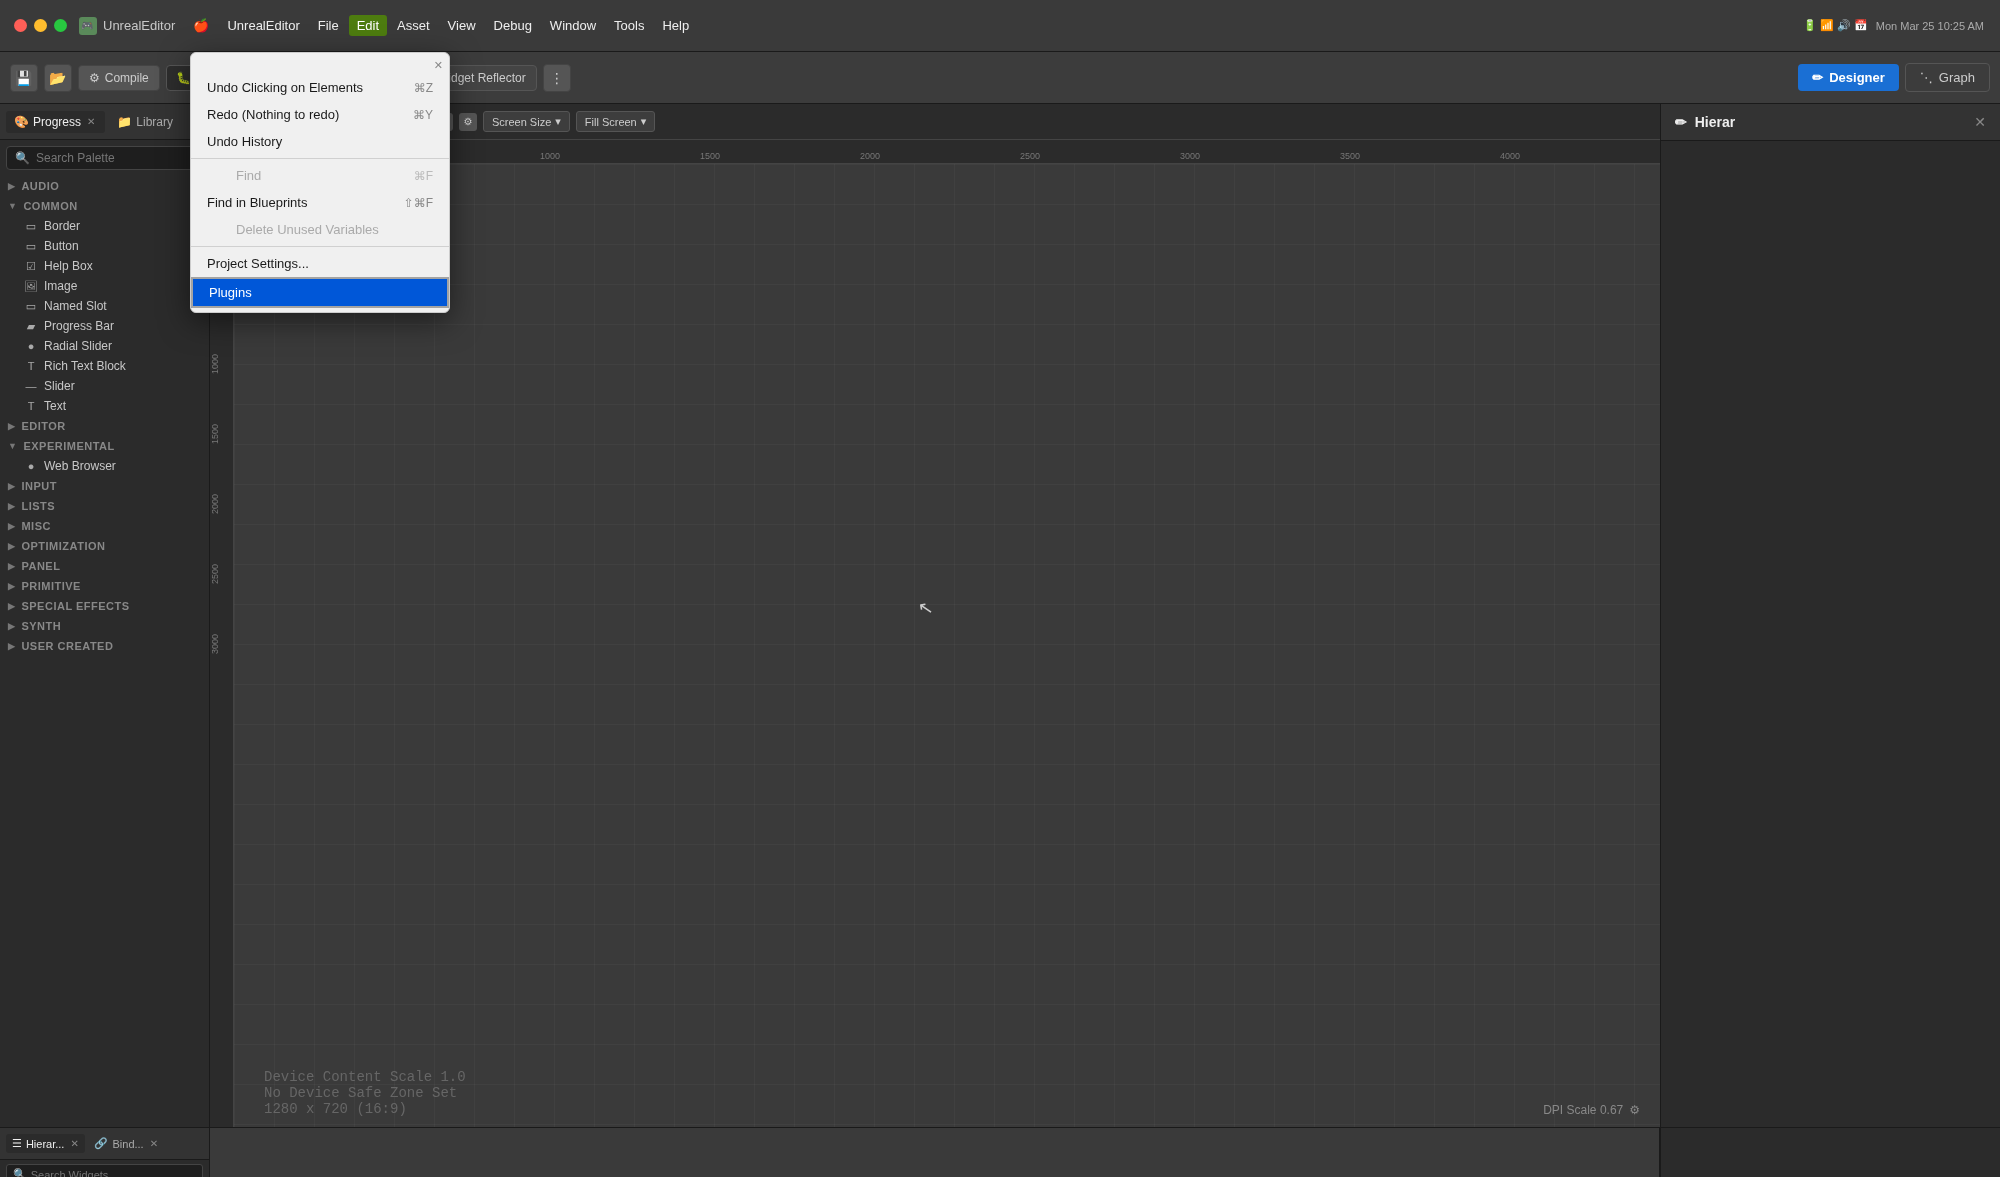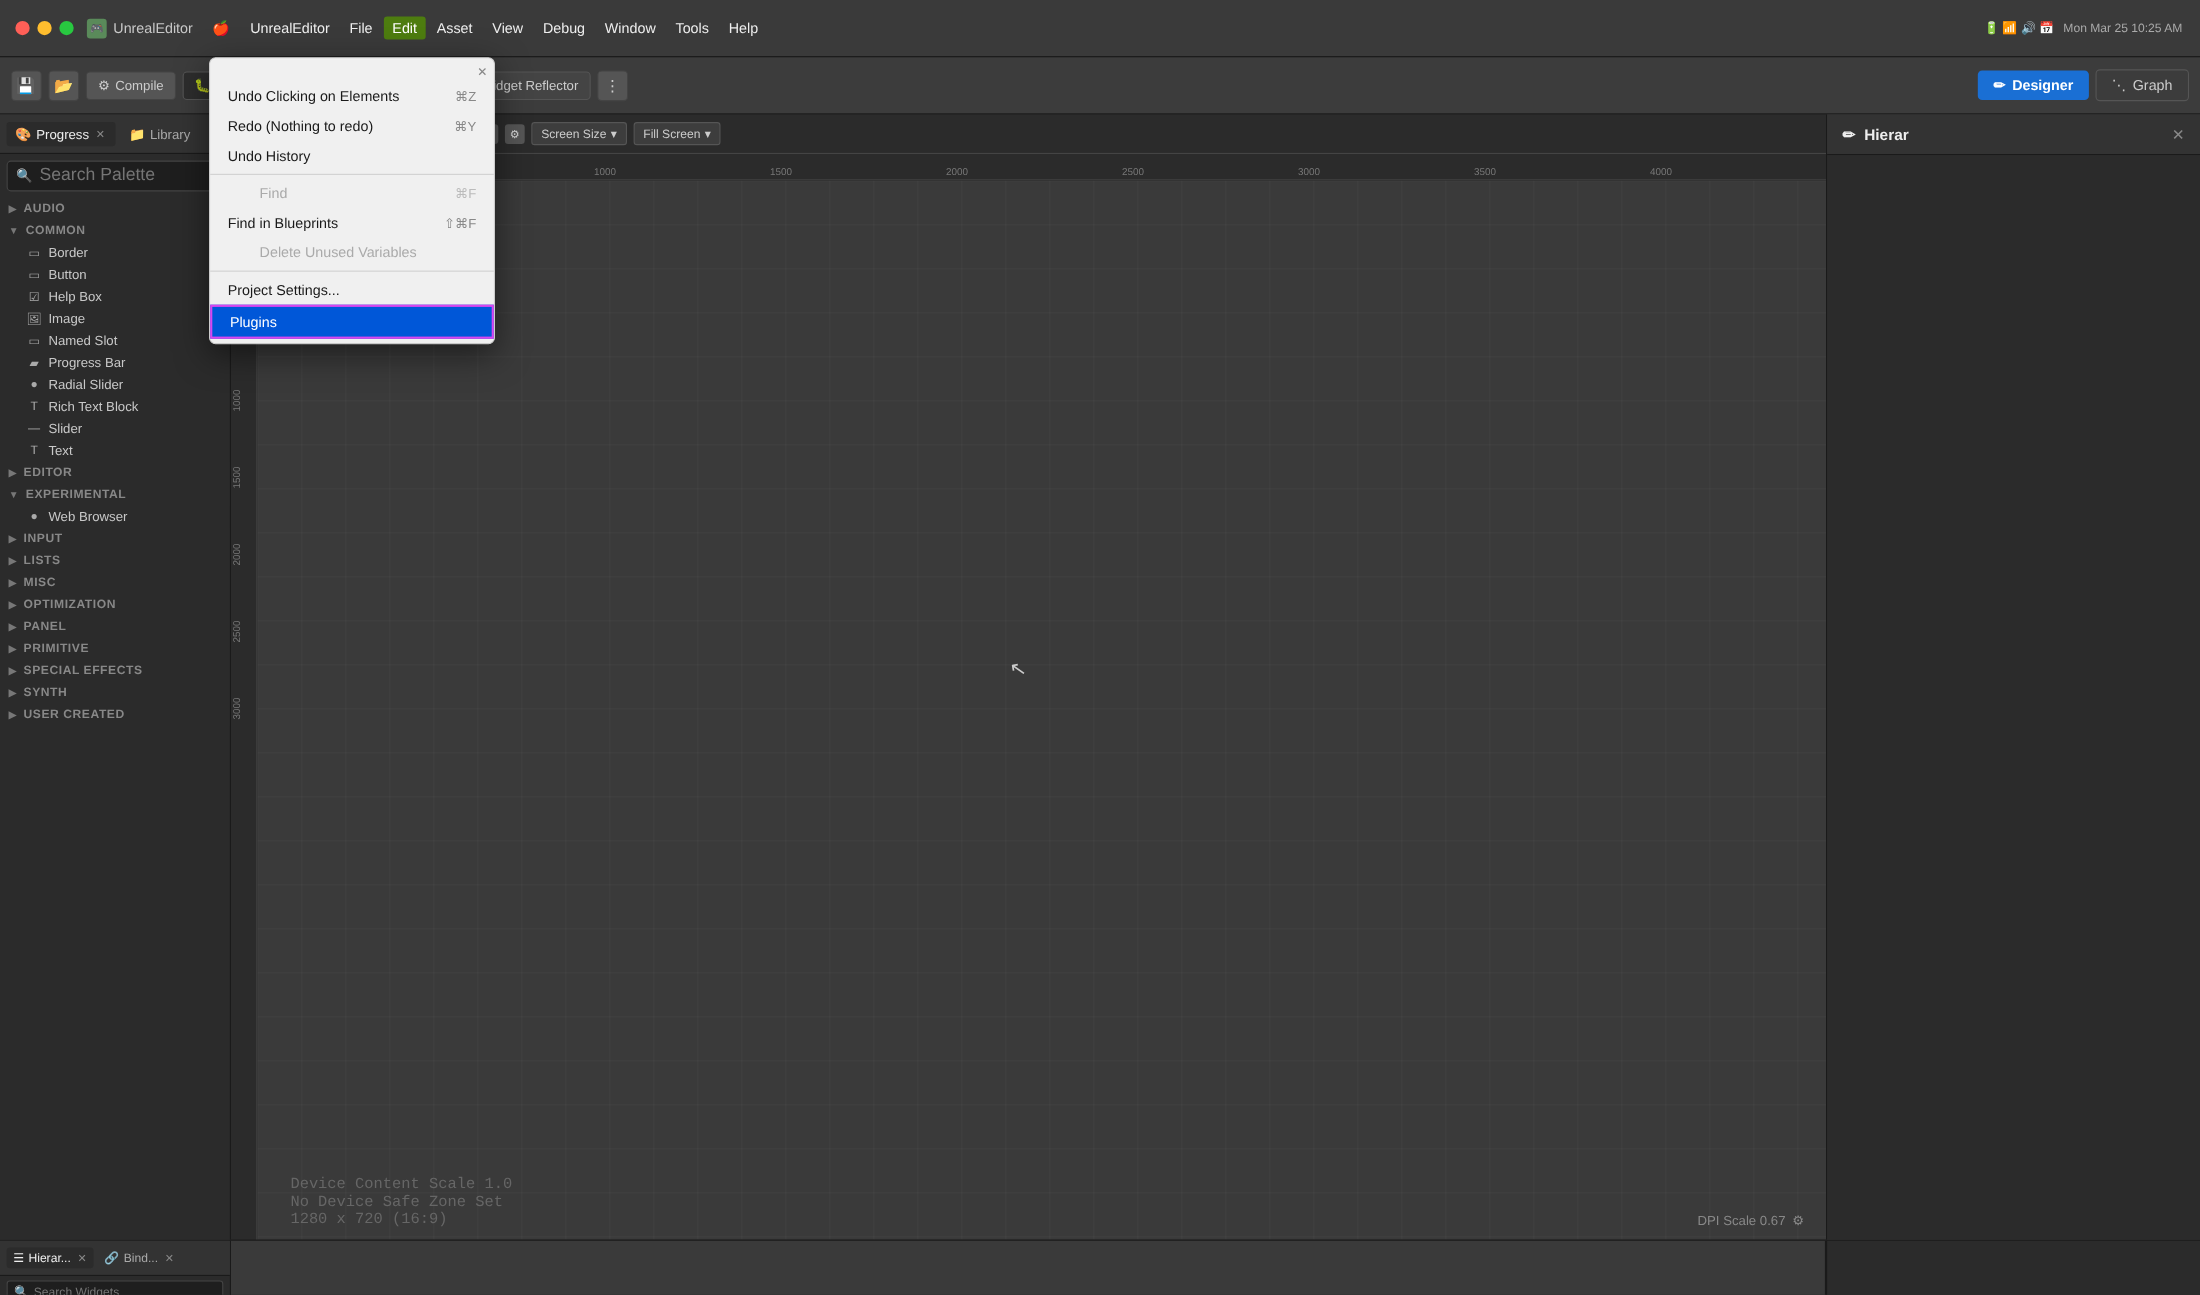--- a/index.html
+++ b/index.html
@@ -205,21 +205,21 @@
       border: 1px solid #444;
       border-radius: 4px;
       padding: 4px 8px;
       gap: 6px;
     }
     .search-box input {
       background: transparent;
       border: none;
       outline: none;
       color: #ccc;
-      font-size: 16px;
+      font-size: 12px;
       flex: 1;
     }
     .search-icon { color: #888; font-size: 12px; }
 
     
     .category-header {
       display: flex;
       align-items: center;
       padding: 4px 8px;
       font-size: 11px;
@@ -507,21 +507,21 @@
       justify-content: space-between;
       padding: 6px 16px;
       font-size: 13px;
       color: #1a1a1a;
       cursor: pointer;
     }
     .dropdown-item.disabled { color: #aaa; cursor: default; margin-left: 29px; }
     .dropdown-item.highlighted {
       background: #0057d8;
       color: white;
-      border: 2px solid #d946ef;
+      border: 2px solid #a3a3a3;
     }
     .dropdown-shortcut {
       color: #888;
       font-size: 12px;
       margin-left: 20px;
     }
     .dropdown-separator {
       height: 1px;
       background: #d0d0d0;
       margin: 3px 0;

